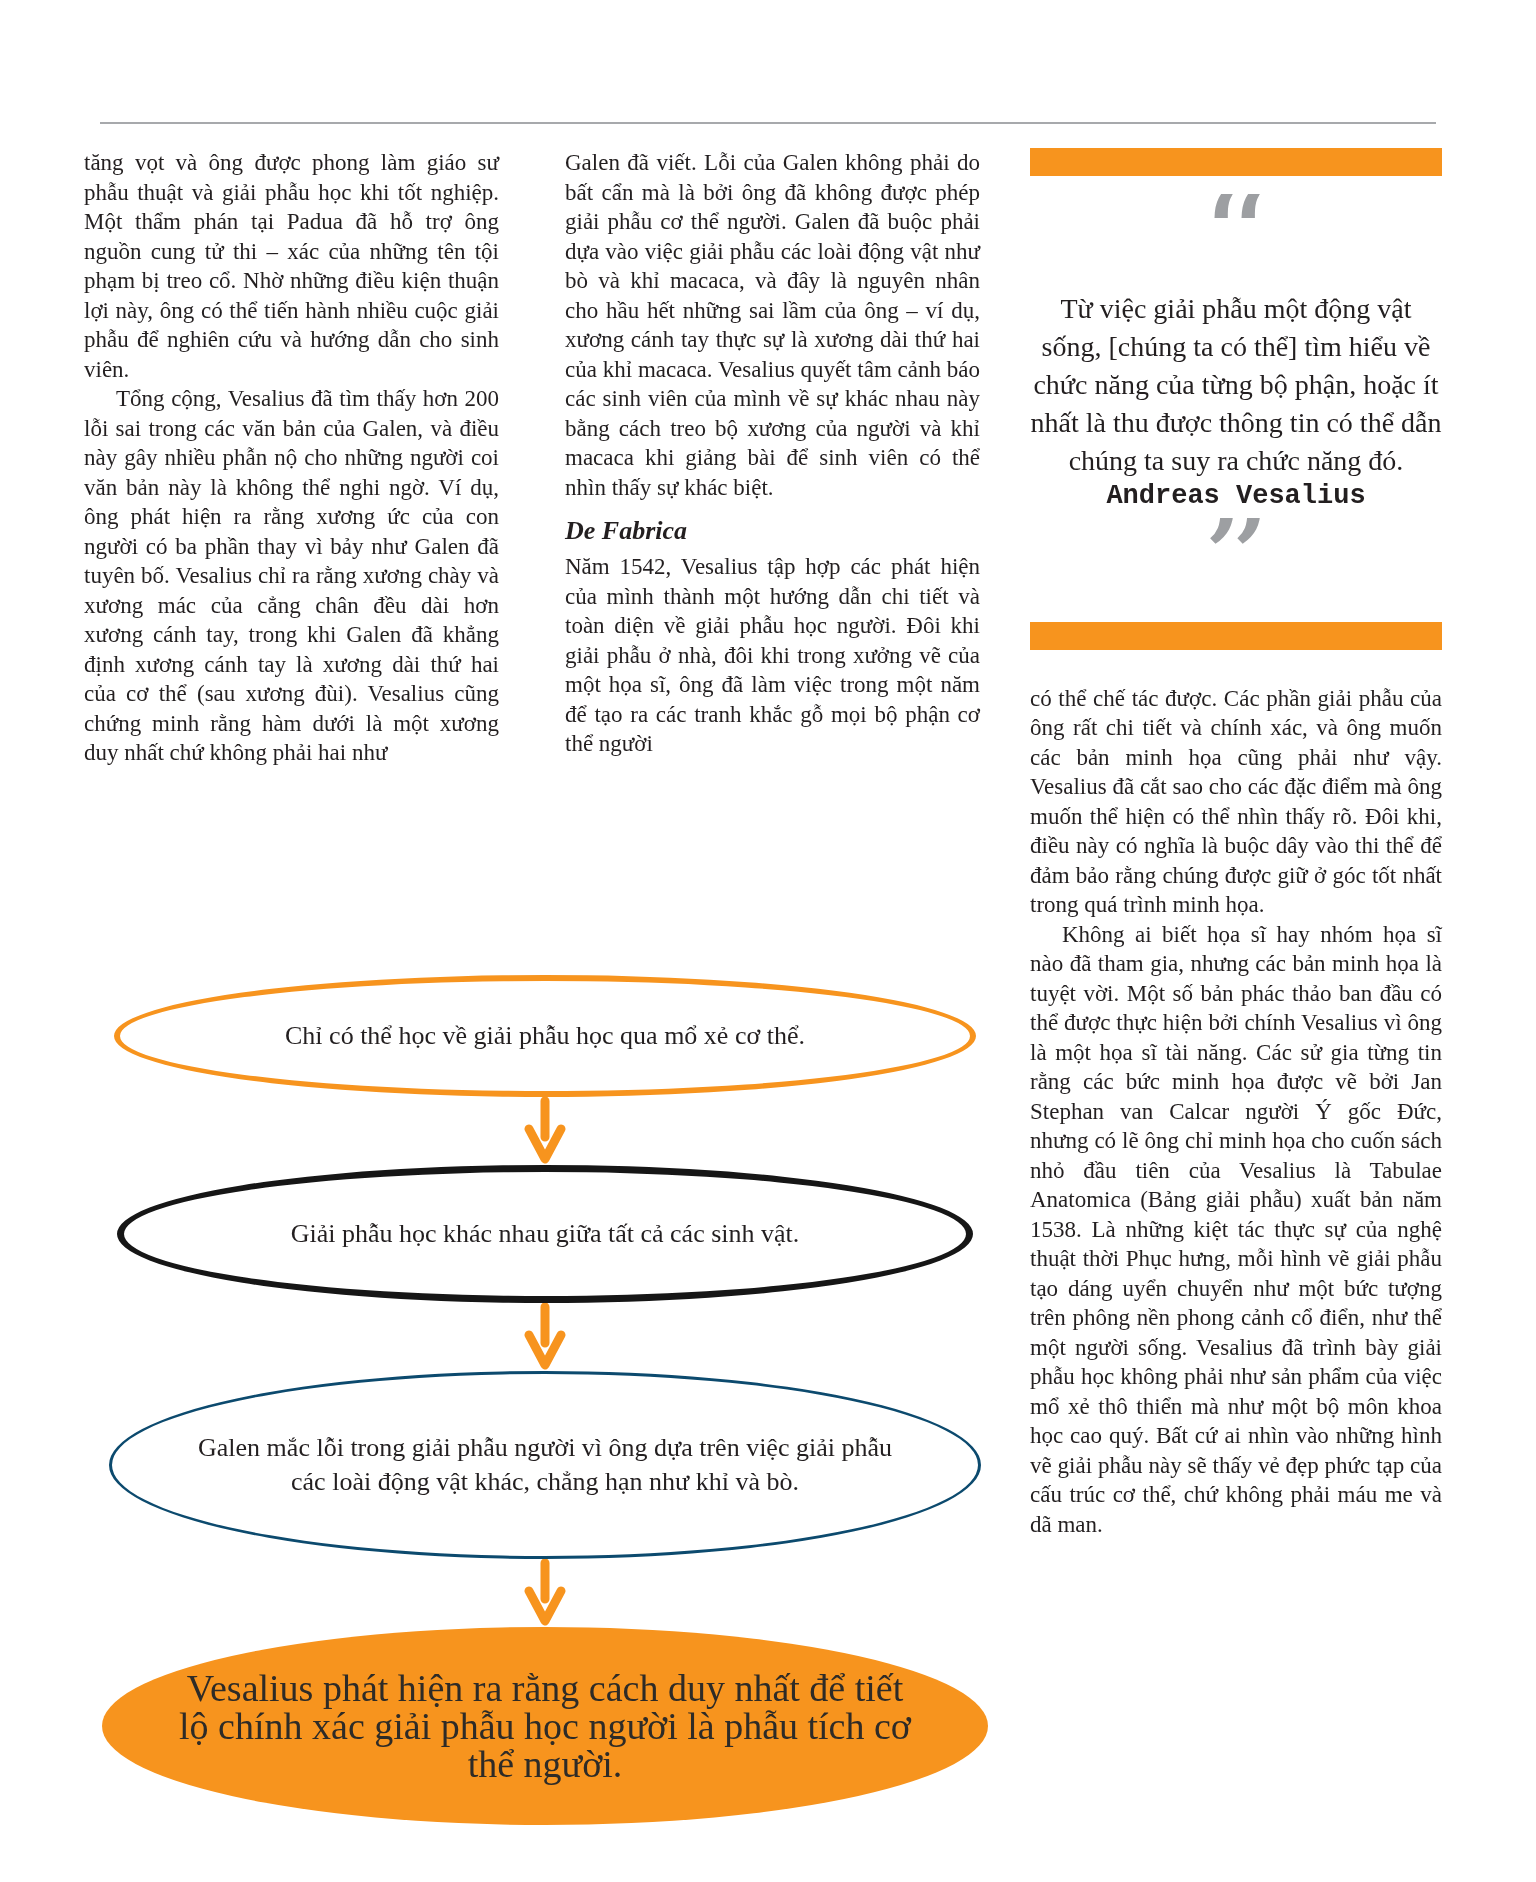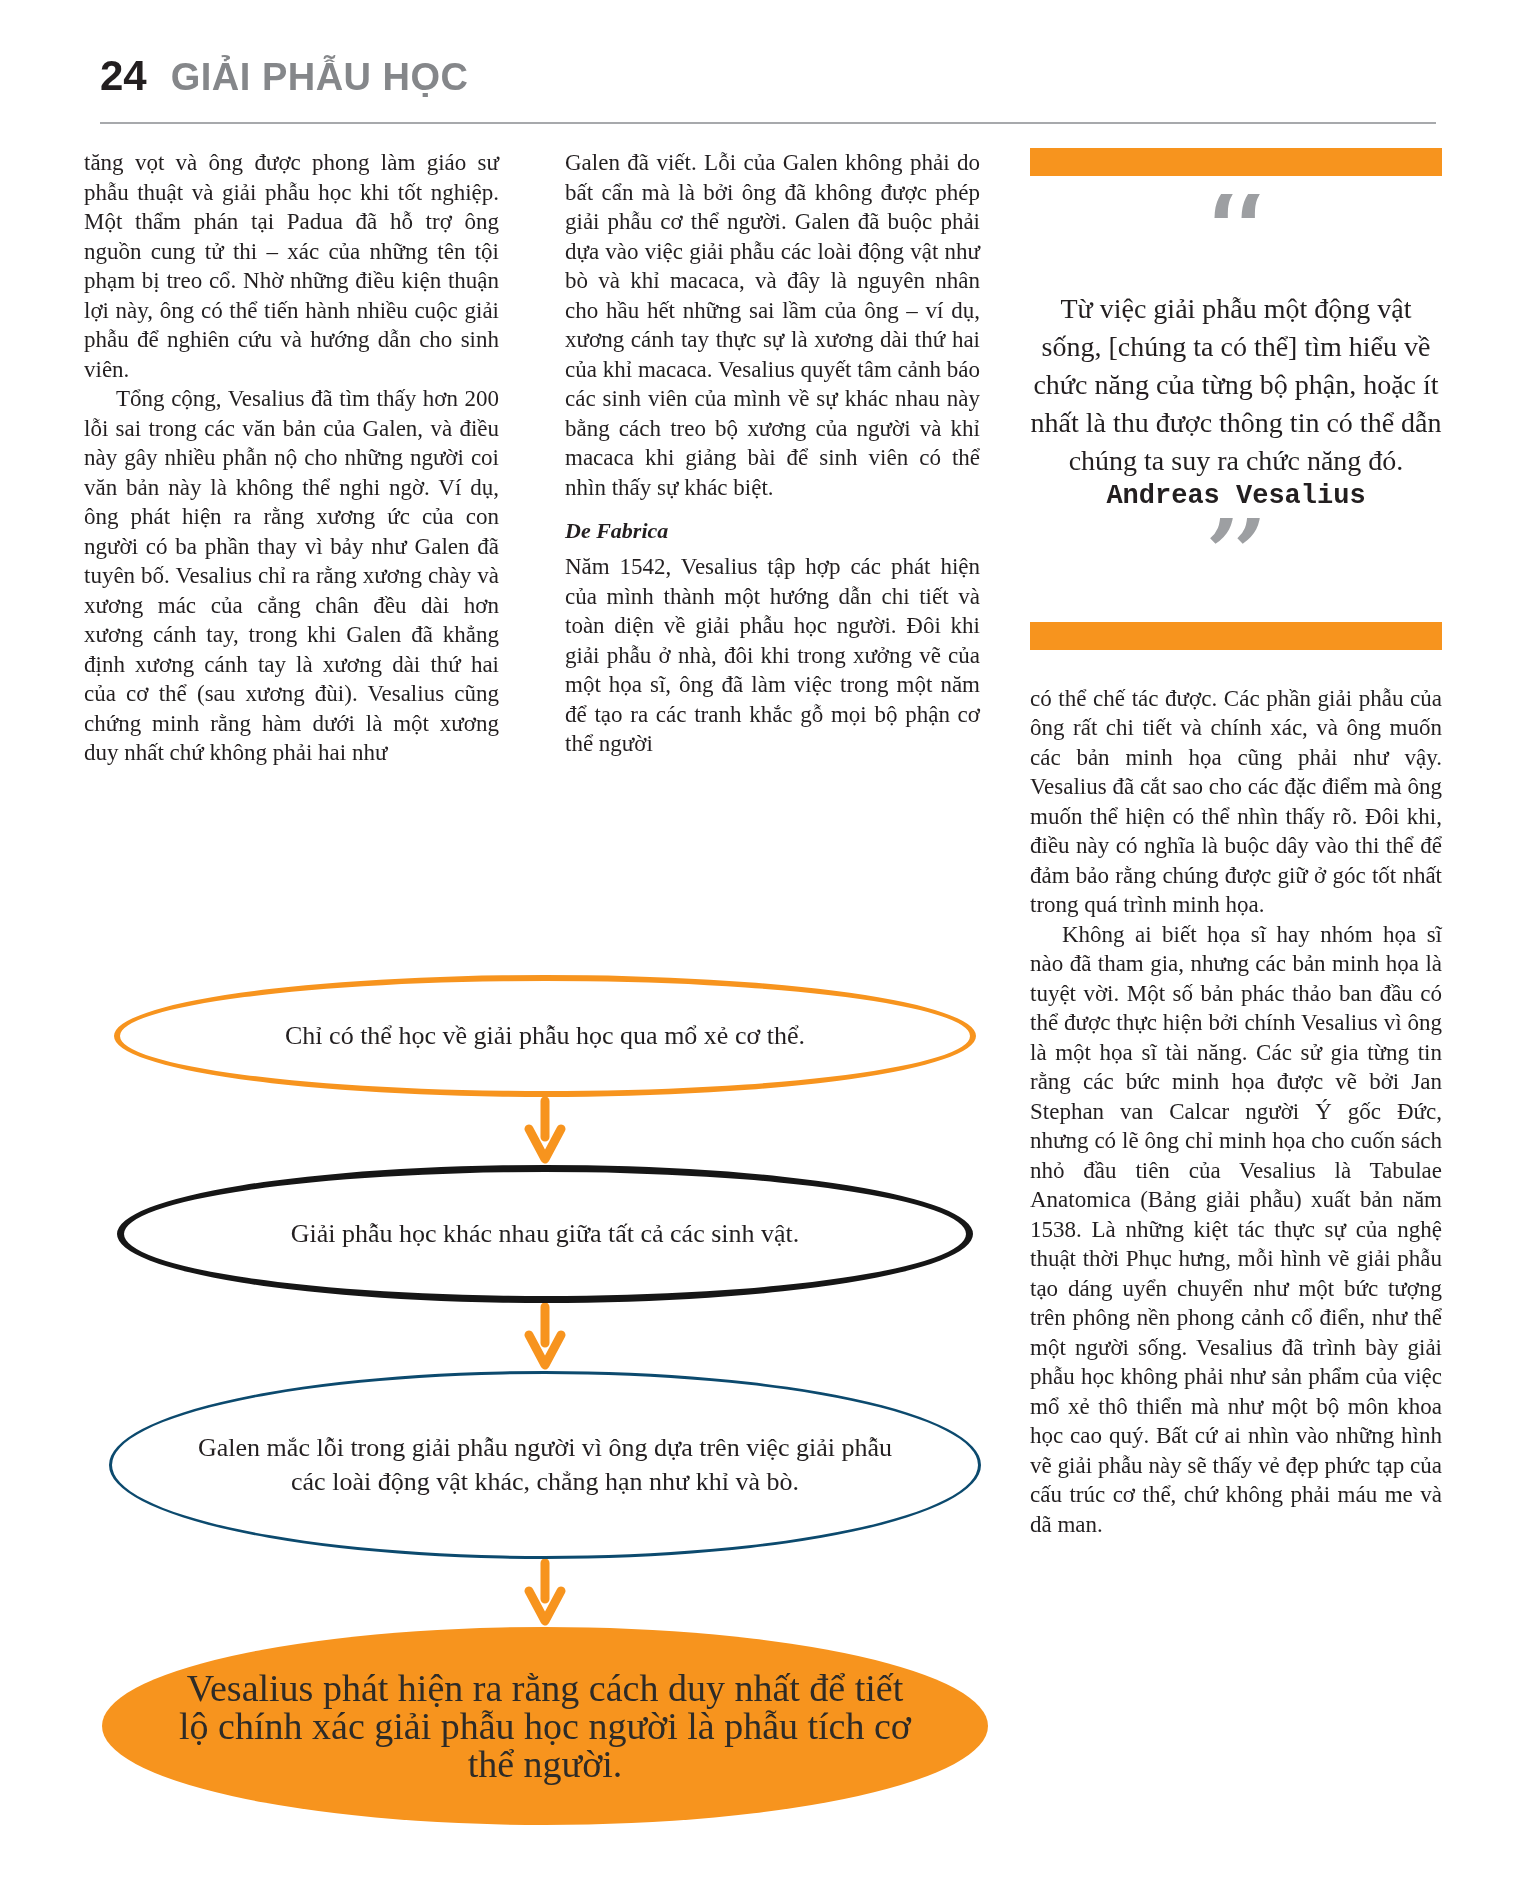--- a/index.html
+++ b/index.html
@@ -15,21 +15,21 @@
   .header-title { font-family:"Liberation Sans","DejaVu Sans",sans-serif; font-weight:bold; font-size:38px; color:#85878a; letter-spacing:0.5px; }
   .header-rule { position:absolute; left:100px; right:100px; top:122px; border-top:2px solid #a7a9ac; }
 
   
   .col { position:absolute; top:148px; width:415px; font-size:23px; line-height:29.5px; text-align:justify; }
   .col p { margin:0; }
   .col p.indent { text-indent:32px; }
   .col1 { left:84px; }
   .col2 { left:565px; }
   .col3 { left:1030px; width:412px; }
-  .subhead { font-weight:bold; font-style:italic; font-size:22px; margin:14px 0 6px 0; text-align:left; line-height:30px; }
+  .subhead { font-weight:bold; font-style:italic; font-size:26px; margin:14px 0 6px 0; text-align:left; line-height:30px; }
 
   
   .orange-bar { height:28px; background:#F7941E; }
   .quote-mark { text-align:center; color:#9d9fa2; font-size:140px; line-height:92px; height:92px; overflow:hidden; font-family:"DejaVu Serif",serif; }
   .quote-mark.open { margin-top:18px; }
   .quote-mark.close { margin-top:6px; }
   .quote-text { text-align:center; font-size:28px; line-height:38px; margin-top:4px; }
   .quote-attr { text-align:center; font-size:27px; font-weight:bold; margin-top:2px;font-family:Liberation Mono, monospace; }
   .bar-bottom { margin-top:12px; }
   .col3 p.after-quote { margin-top:34px; }
@@ -45,24 +45,20 @@
   .n2 { width:856px; height:138px; border:7px solid #161616; }
   .n3 { width:872px; height:188px; border:3px solid #0c4a6e; }
   .n4 { width:886px; height:198px; background:#F7941E; font-weight:bold; font-size:38px; line-height:38px; color:#2e2b27; }
   .arrow { height:68px; display:flex; align-items:center; justify-content:center; }
 </style>
 </head>
 <body>
 
 <div class="page">
 
-  <div class="header">
-    <span class="page-num">24</span>
-    <span class="header-title">GIẢI PHẪU HỌC</span>
-  </div>
   <div class="header-rule"></div>
 
   <div class="col col1">
     <p>tăng vọt và ông được phong làm giáo sư phẫu thuật và giải phẫu học khi tốt nghiệp. Một thẩm phán tại Padua đã hỗ trợ ông nguồn cung tử thi – xác của những tên tội phạm bị treo cổ. Nhờ những điều kiện thuận lợi này, ông có thể tiến hành nhiều cuộc giải phẫu để nghiên cứu và hướng dẫn cho sinh viên.</p>
     <p class="indent">Tổng cộng, Vesalius đã tìm thấy hơn 200 lỗi sai trong các văn bản của Galen, và điều này gây nhiều phẫn nộ cho những người coi văn bản này là không thể nghi ngờ. Ví dụ, ông phát hiện ra rằng xương ức của con người có ba phần thay vì bảy như Galen đã tuyên bố. Vesalius chỉ ra rằng xương chày và xương mác của cẳng chân đều dài hơn xương cánh tay, trong khi Galen đã khẳng định xương cánh tay là xương dài thứ hai của cơ thể (sau xương đùi). Vesalius cũng chứng minh rằng hàm dưới là một xương duy nhất chứ không phải hai như</p>
   </div>
 
   <div class="col col2">
     <p>Galen đã viết. Lỗi của Galen không phải do bất cẩn mà là bởi ông đã không được phép giải phẫu cơ thể người. Galen đã buộc phải dựa vào việc giải phẫu các loài động vật như bò và khỉ macaca, và đây là nguyên nhân cho hầu hết những sai lầm của ông – ví dụ, xương cánh tay thực sự là xương dài thứ hai của khỉ macaca. Vesalius quyết tâm cảnh báo các sinh viên của mình về sự khác nhau này bằng cách treo bộ xương của người và khỉ macaca khi giảng bài để sinh viên có thể nhìn thấy sự khác biệt.</p>
     <h3 class="subhead">De Fabrica</h3>

